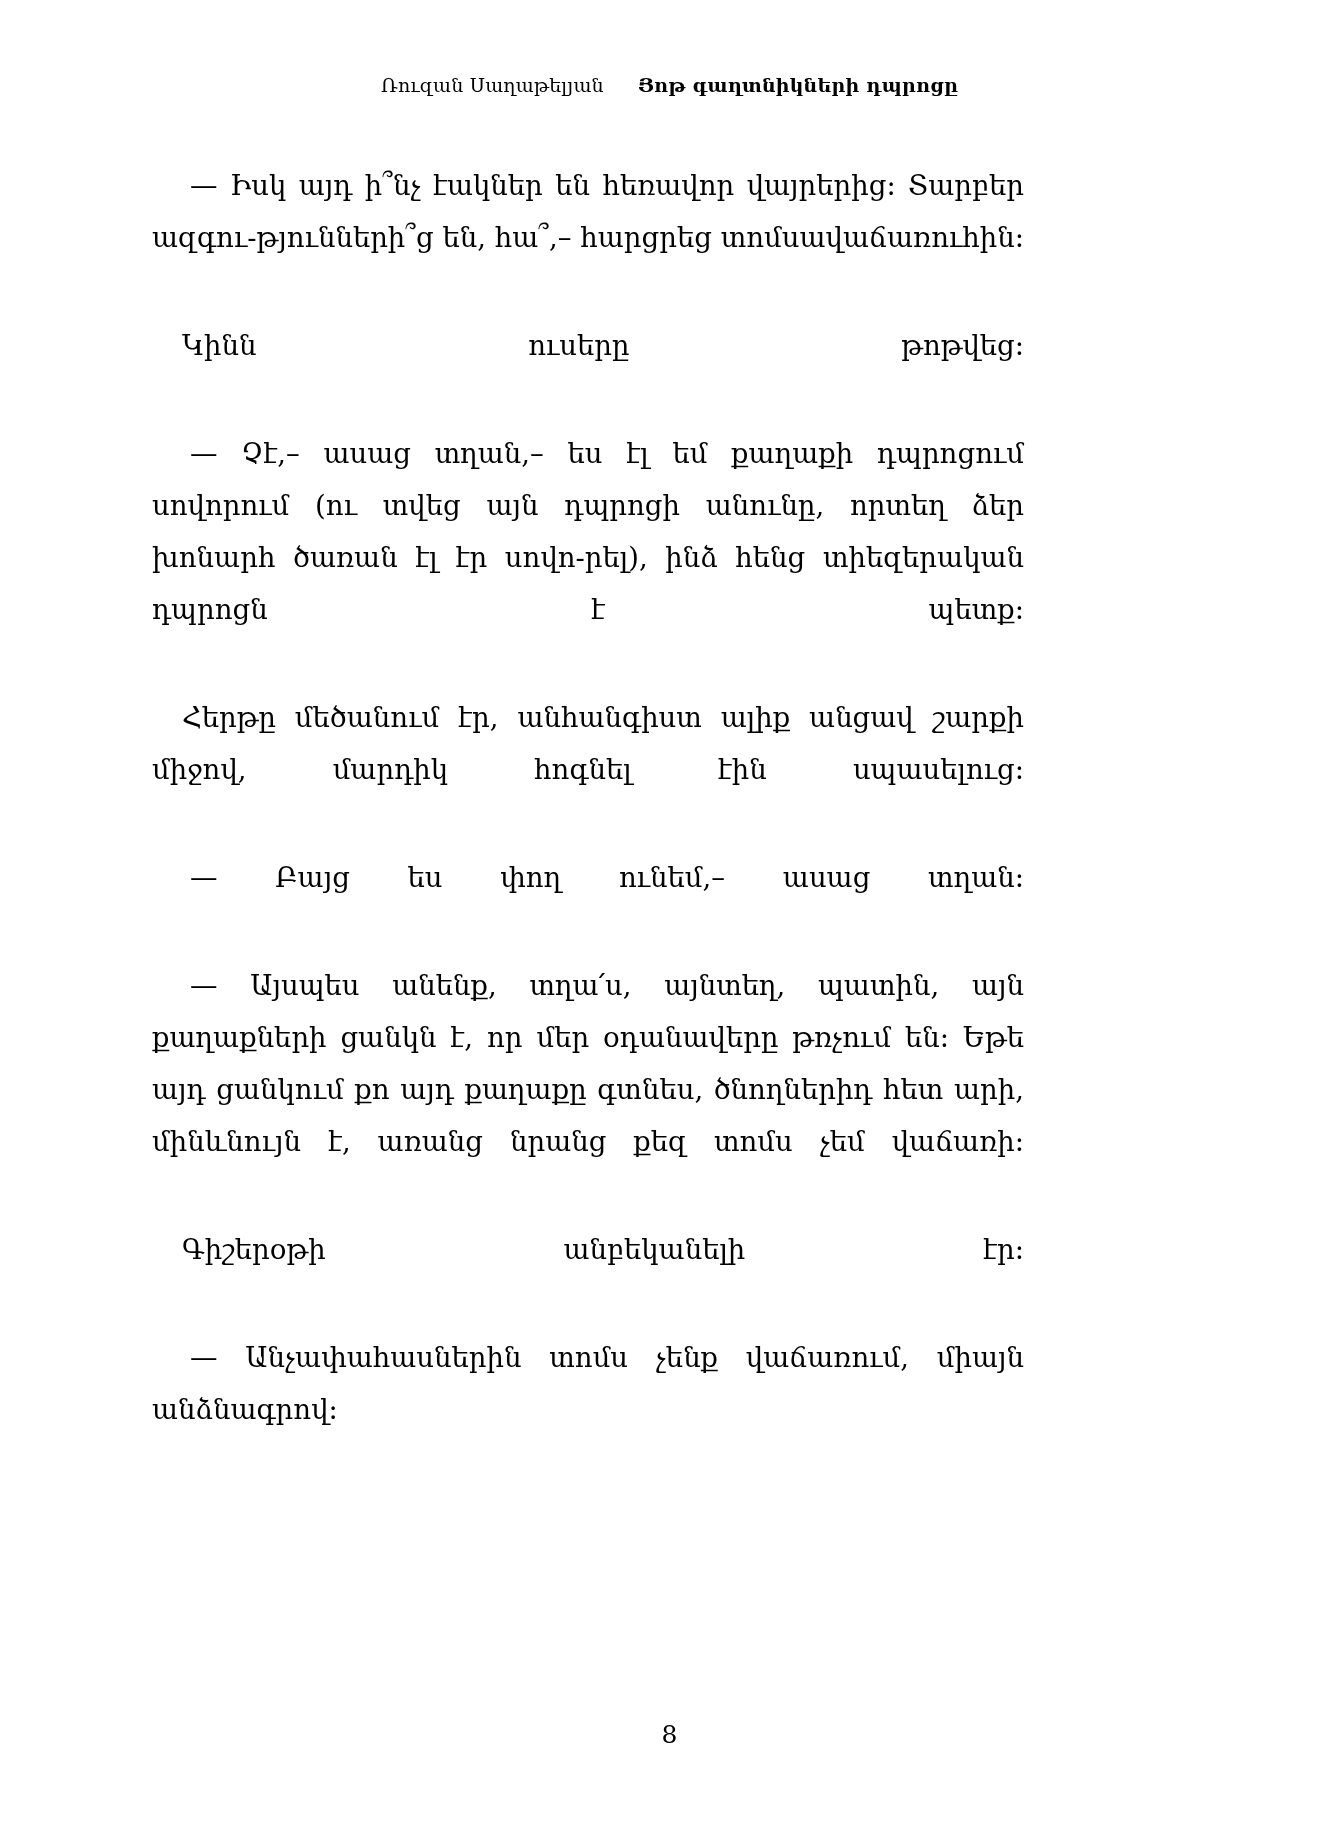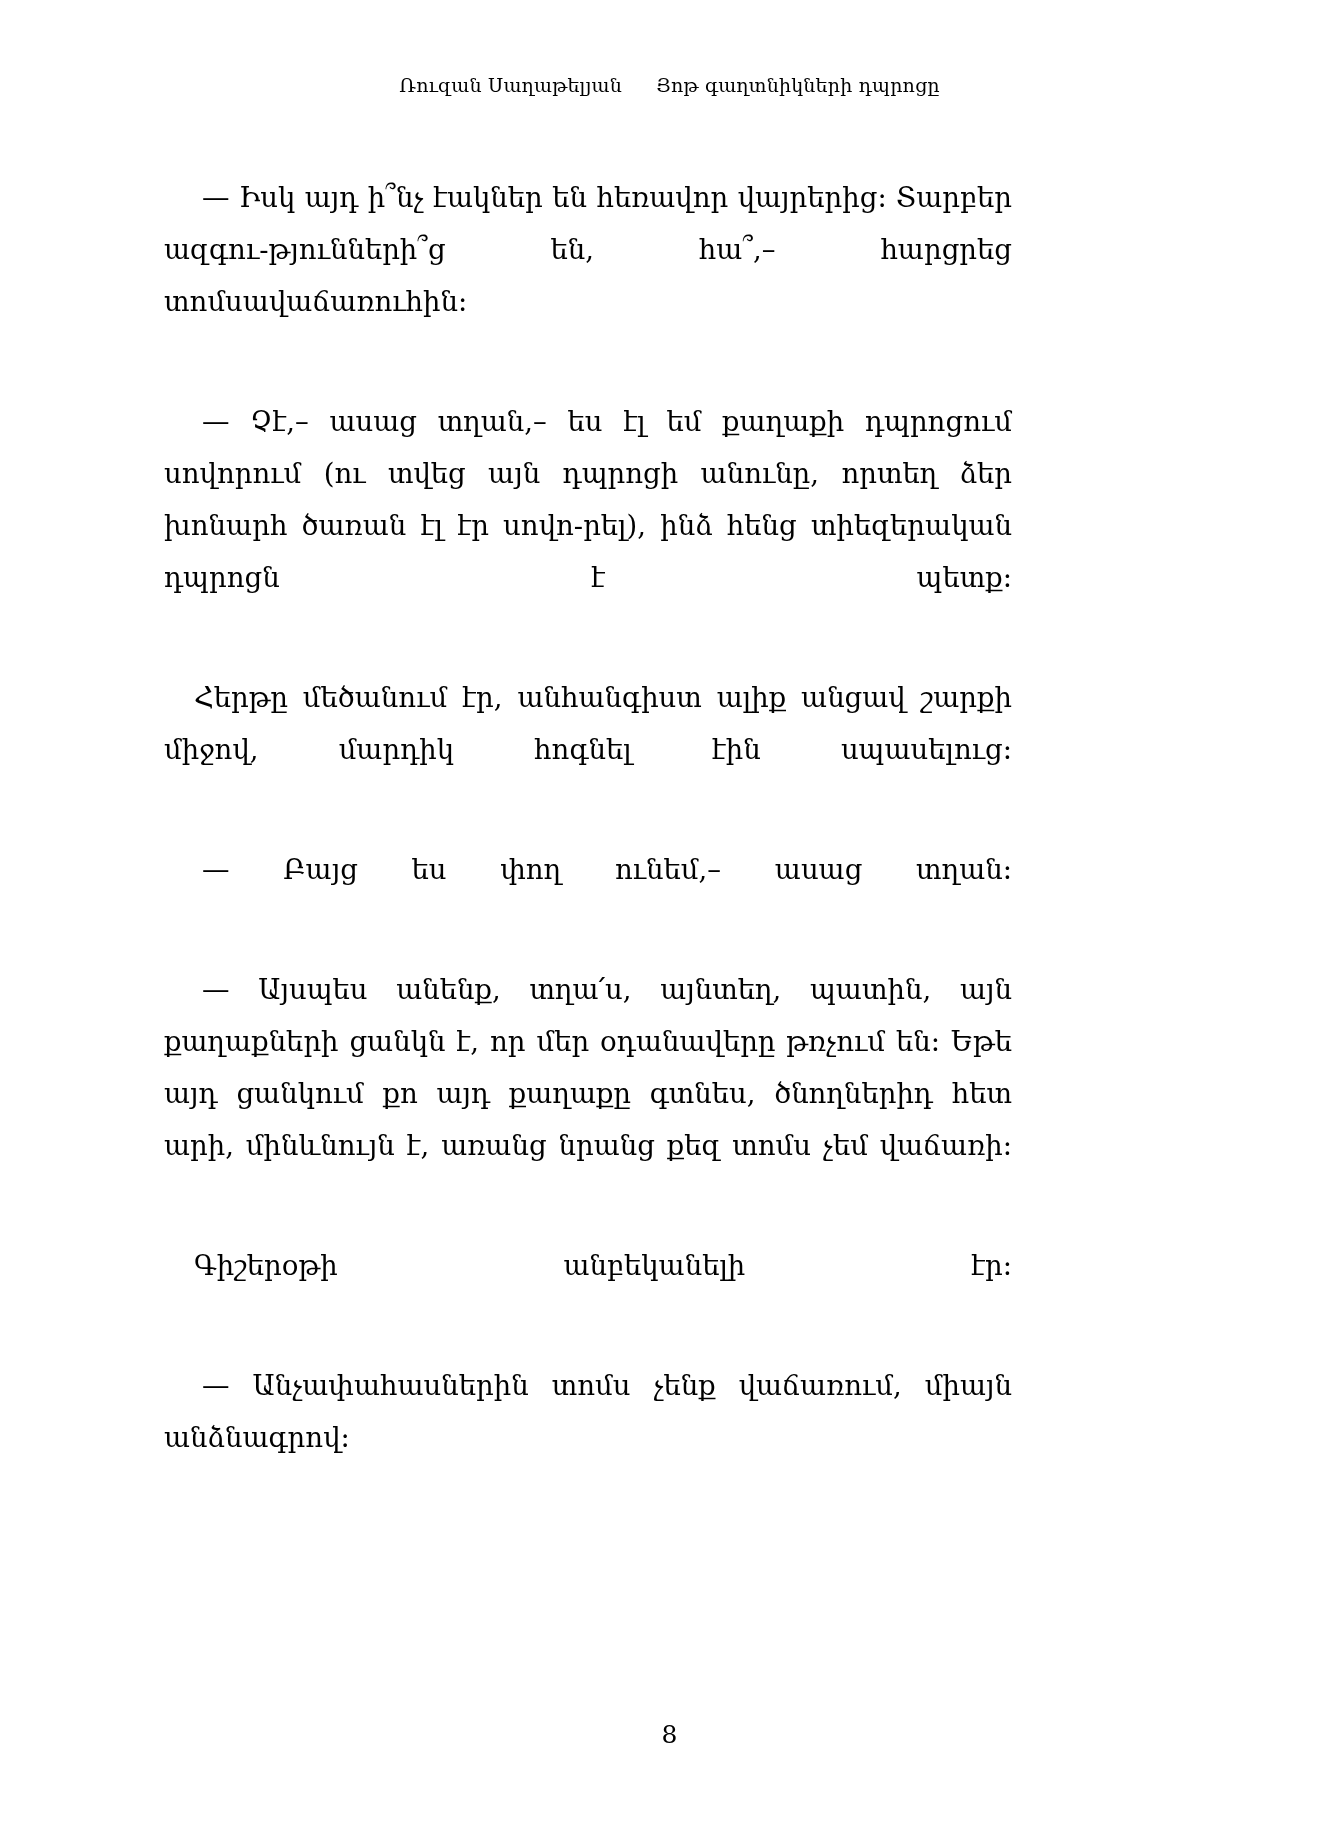--- a/index.html
+++ b/index.html
@@ -36,38 +36,38 @@
     font-weight: normal;
     letter-spacing: 0.2px;
   }
 
   .running-header .sep {
     display: inline-block;
     width: 22px;
   }
 
   .running-header .title {
-    font-weight: normal;
+    font-weight: bold;
     letter-spacing: 0.2px;
   }
 
   
   .text-block {
     position: absolute;
     top: 155px;
     left: 148px;
     width: 880px;
     font-size: 27.5px;
     line-height: 52px;
     text-align: justify;
     text-justify: inter-word;
   }
 
   .para {
-    margin: 16px;
+    margin: 4px;
     text-indent: 38px;
     text-align: justify;
     -webkit-hyphens: none;
     hyphens: none;
   }
 
   
   .para.tight {
     text-indent: 30px;
   }
@@ -96,20 +96,21 @@
 <div class="page">
 
   <div class="running-header">
     <span class="author">Ռուզան Սաղաթելյան</span>
     <span class="sep"></span>
     <span class="title">Յոթ գաղտնիկների դպրոցը</span>
   </div>
 
   <div class="text-block">
     <p class="para">— Իսկ այդ ի՞նչ էակներ են հեռավոր վայրերից: Տարբեր ազգու-թյունների՞ց են, հա՞,– հարցրեց տոմսավաճառուհին:</p>
+    <p class="para tight">Կինն ուսերը թոթվեց:</p>
     <p class="para">— Չէ,– ասաց տղան,– ես էլ եմ քաղաքի դպրոցում սովորում (ու տվեց այն դպրոցի անունը, որտեղ ձեր խոնարհ ծառան էլ էր սովո-րել), ինձ հենց տիեզերական դպրոցն է պետք:</p>
     <p class="para tight">Հերթը մեծանում էր, անհանգիստ ալիք անցավ շարքի միջով, մարդիկ հոգնել էին սպասելուց:</p>
     <p class="para">— Բայց ես փող ունեմ,– ասաց տղան:</p>
     <p class="para">— Այսպես անենք, տղա՛ս, այնտեղ, պատին, այն քաղաքների ցանկն է, որ մեր օդանավերը թռչում են: Եթե այդ ցանկում քո այդ քաղաքը գտնես, ծնողներիդ հետ արի, մինևնույն է, առանց նրանց քեզ տոմս չեմ վաճառի:</p>
     <p class="para tight">Գիշերօթի անբեկանելի էր:</p>
     <p class="para">— Անչափահասներին տոմս չենք վաճառում, միայն անձնագրով:</p>
 
   </div>
 
   <div class="page-number">8</div>

